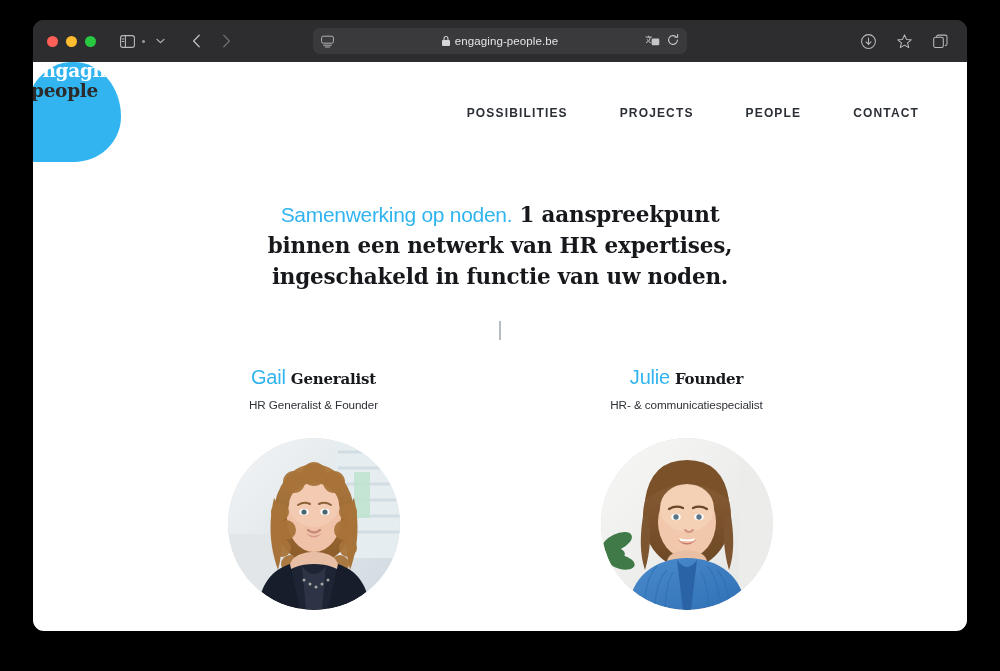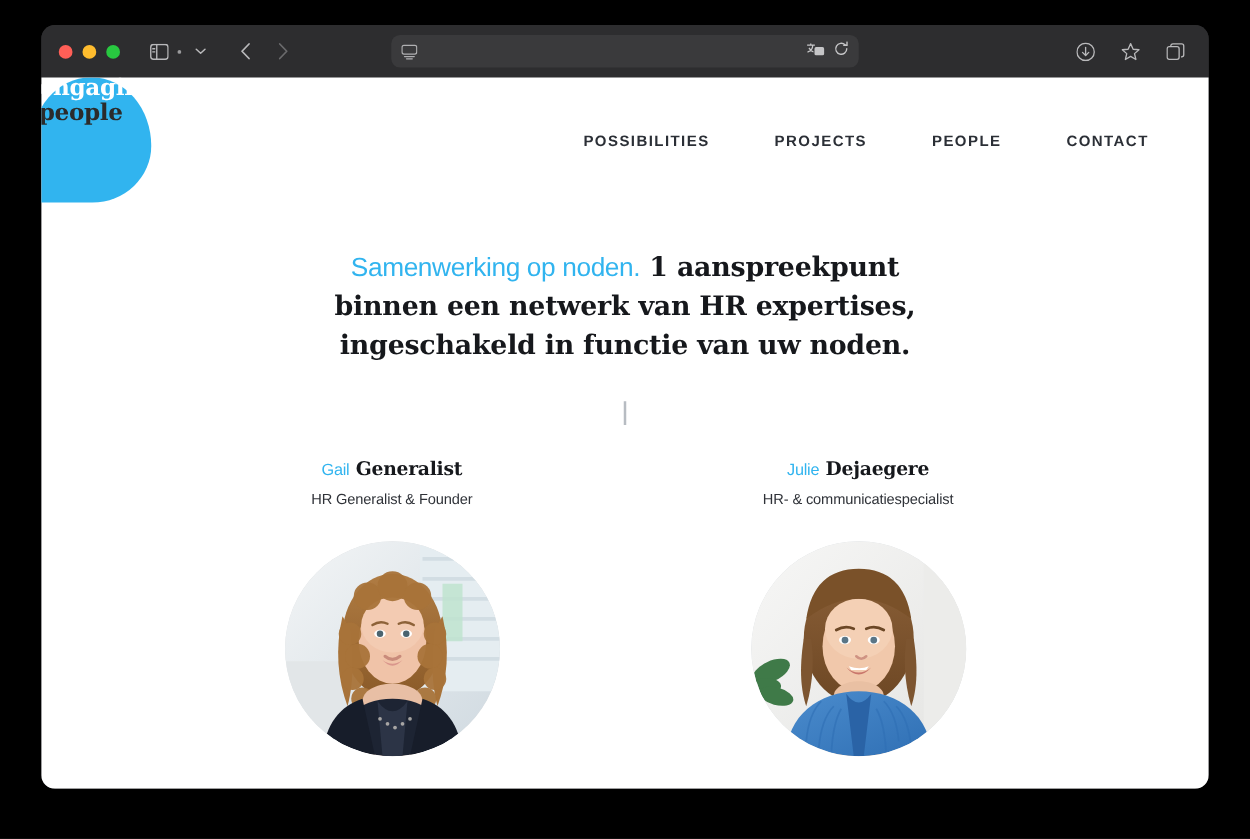--- a/index.html
+++ b/index.html
@@ -240,21 +240,21 @@
     font-family: "DejaVu Serif", serif;
     font-weight: 700;
     font-size: 15px;
     color: #16181c;
     letter-spacing: -0.2px;
   }
   .person-name .first {
     color: #31b4ef;
     font-family: "Liberation Sans", sans-serif;
     font-weight: 400;
-    font-size: 13px;
+    font-size: 20px;
   }
   .person-role {
     margin-top: 9px;
     font-size: 11.7px;
     color: #2f3238;
     letter-spacing: -0.1px;
   }
 
   .avatar {
     width: 172px;
@@ -313,20 +313,28 @@
     <div class="urlbar-wrap">
       <div class="urlbar">
         <div class="urlbar-left">
           <svg width="13" height="13" viewBox="0 0 13 13" fill="none" stroke="currentColor" stroke-width="1">
             <rect x="0.6" y="1.2" width="11.8" height="7" rx="1.6"></rect>
             <line x1="2.6" y1="10.2" x2="10.4" y2="10.2" stroke-linecap="round"></line>
             <line x1="4.2" y1="12" x2="8.8" y2="12" stroke-linecap="round"></line>
           </svg>
         </div>
 
+        <div class="urlbar-center">
+          <span class="lock-icon">
+            <svg width="8" height="10" viewBox="0 0 8 10" fill="currentColor">
+              <path d="M4 0C2.62 0 1.5 1.12 1.5 2.5V4H1a1 1 0 0 0-1 1v4a1 1 0 0 0 1 1h6a1 1 0 0 0 1-1V5a1 1 0 0 0-1-1h-.5V2.5C6.5 1.12 5.38 0 4 0zm0 1.1c.77 0 1.4.63 1.4 1.4V4H2.6V2.5c0-.77.63-1.4 1.4-1.4z"></path>
+            </svg>
+          </span>
+          <span class="url-text">engaging-people.be</span>
+        </div>
 
         <div class="urlbar-right">
           <span>
             <svg width="15" height="11" viewBox="0 0 15 11" fill="none" stroke="currentColor" stroke-width="1">
               <path d="M0.7 2.1h6.2M3.6 0.8v1.3M5.2 2.1c0 2.4-1.6 4.6-4.2 5.6M2.2 4.3c.8 1.7 2.2 2.8 3.6 3.3"></path>
               <rect x="6.6" y="3.6" width="7.7" height="6.6" rx="1.3" fill="currentColor" stroke="none"></rect>
             </svg>
           </span>
           <span>
             <svg width="12" height="12" viewBox="0 0 12 12" fill="none" stroke="currentColor" stroke-width="1.1" stroke-linecap="round">
@@ -453,21 +461,21 @@
                   <circle cx="76" cy="142" r="1.5"></circle>
                 <circle cx="100" cy="142" r="1.5"></circle>
               </g>
             </g>
           </svg>
         </div>
 
       </div>
 
       <div class="person">
-        <div class="person-name"><span class="first">Julie</span><span> Dejaegere</span></div>
+        <div class="person-name"><span class="first">Julie</span><span> Founder</span></div>
         <div class="person-role">HR- &amp; communicatiespecialist</div>
 
         <div class="avatar">
           <svg viewBox="0 0 172 172">
             <defs>
               <clipPath id="c2">
                   <circle cx="86" cy="86" r="86"></circle>
                 </clipPath>
               <linearGradient id="bg2" x1="0" y1="0" x2="1" y2="1">
                 <stop offset="0" stop-color="#f7f7f6"></stop>

